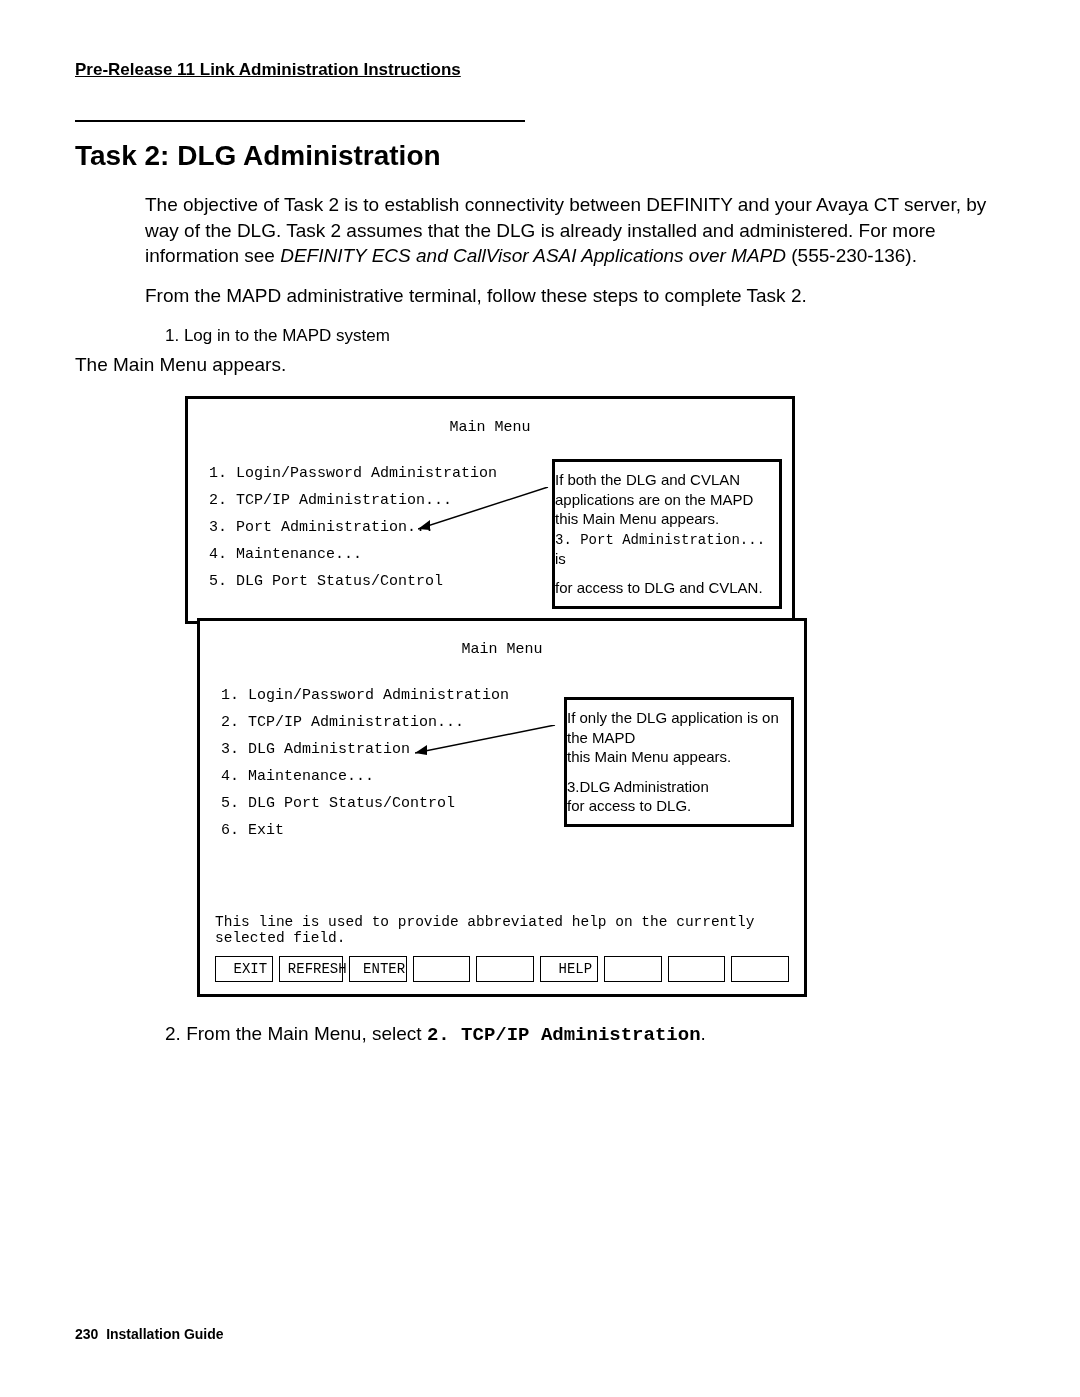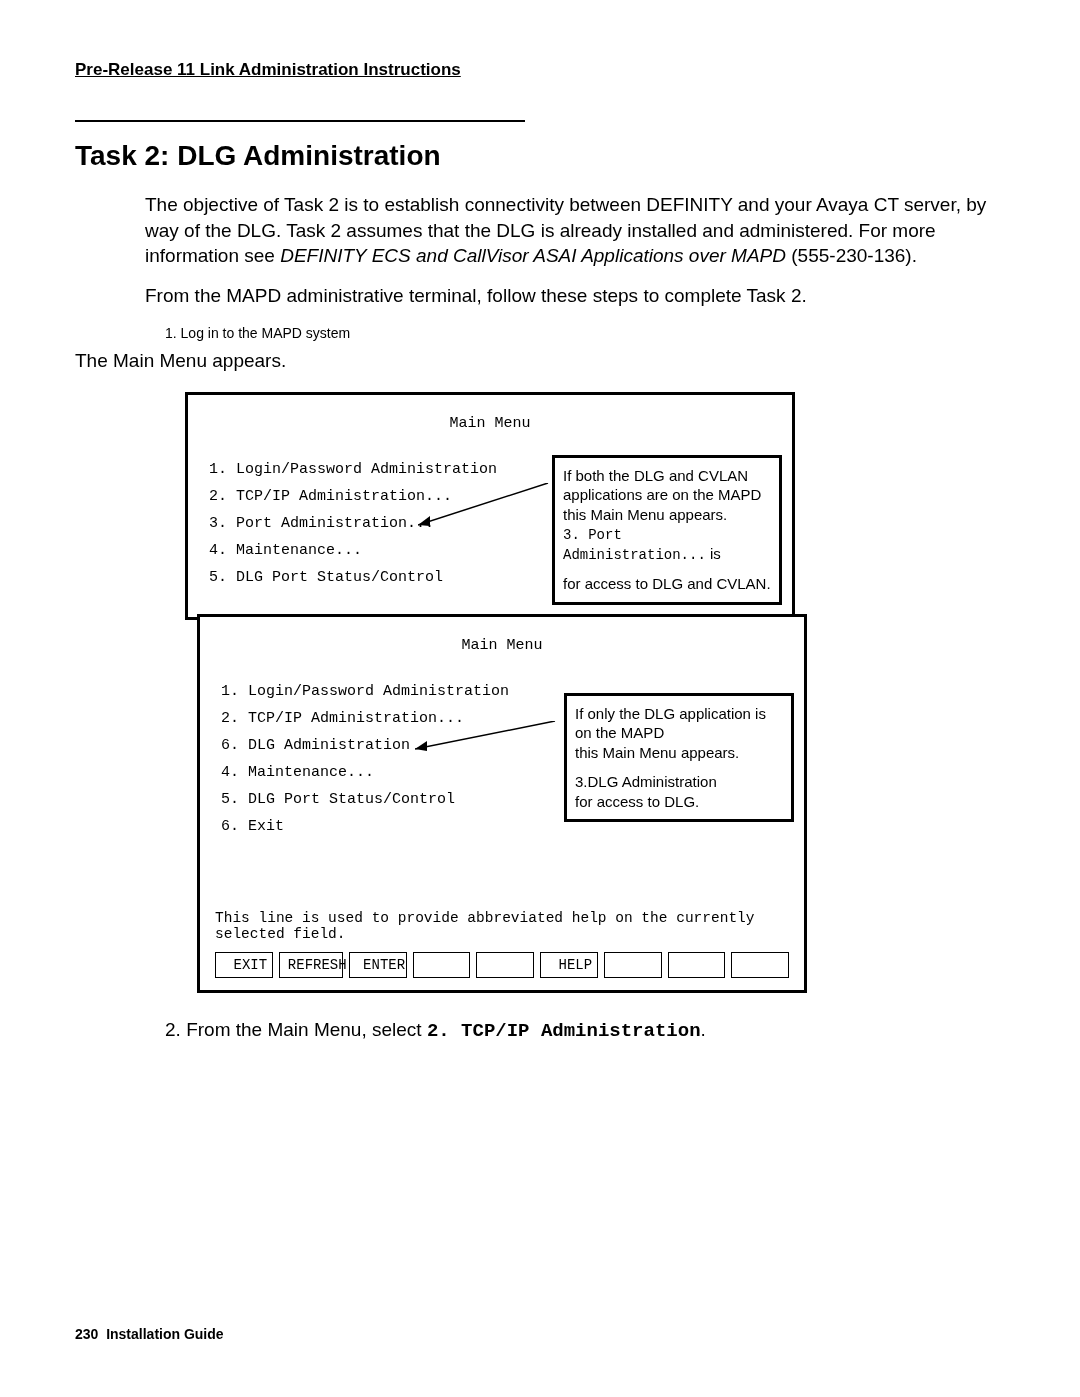--- a/index.html
+++ b/index.html
@@ -35,21 +35,21 @@
   .body-text {
     font-size: 19px;
     line-height: 1.35;
     margin: 0 0 14px 0;
   }
   .indent-block {
     margin-left: 70px;
   }
   .list-step {
     margin-left: 90px;
-    font-size: 14px;
+    font-size: 17px;
     line-height: 1.5;
     margin-bottom: 6px;
   }
   .list-followup {
     font-size: 19px;
     margin-bottom: 20px;
   }
   .italic { font-style: italic; }
   .mono { font-family: "Courier New", monospace; }
   .bold { font-weight: bold; }
@@ -89,21 +89,21 @@
     margin-left: 6px;
   }
   .callout {
     position: absolute;
     right: 10px;
     width: 230px;
     border: 3px solid #000;
     background: #fff;
     font-size: 15px;
     line-height: 1.3;
-    padding: 8px 8px;
+    padding: 8px 0;
     box-sizing: border-box;
   }
   .callout1 { top: 60px; }
   .callout2 { top: 76px; }
   .callout .mono-sm {
     font-family: "Courier New", monospace;
     font-size: 14px;
   }
 
   .arrow-svg {
@@ -191,21 +191,21 @@
         <div style="height:10px"></div>
         <div>for access to DLG and CVLAN.</div>
       </div>
     </div>
 
     <div class="screen2">
       <div class="menu-title">Main Menu</div>
       <div class="menu-items">
         <div>1.  Login/Password Administration</div>
         <div>2.  TCP/IP Administration...</div>
-        <div>6.  DLG Administration</div>
+        <div>3.  DLG Administration</div>
         <div>4.  Maintenance...</div>
         <div>5.  DLG Port Status/Control</div>
         <div>6.  Exit</div>
       </div>
       <svg class="arrow-svg" style="left:215px; top:104px;" width="150" height="50">
         <line x1="0" y1="28" x2="140" y2="0" stroke="#000" stroke-width="1.5"></line>
         <polygon points="0,28 12,20 12,30" fill="#000"></polygon>
       </svg>
       <div class="callout callout2">
         <div>If only the DLG application is on the MAPD</div>

